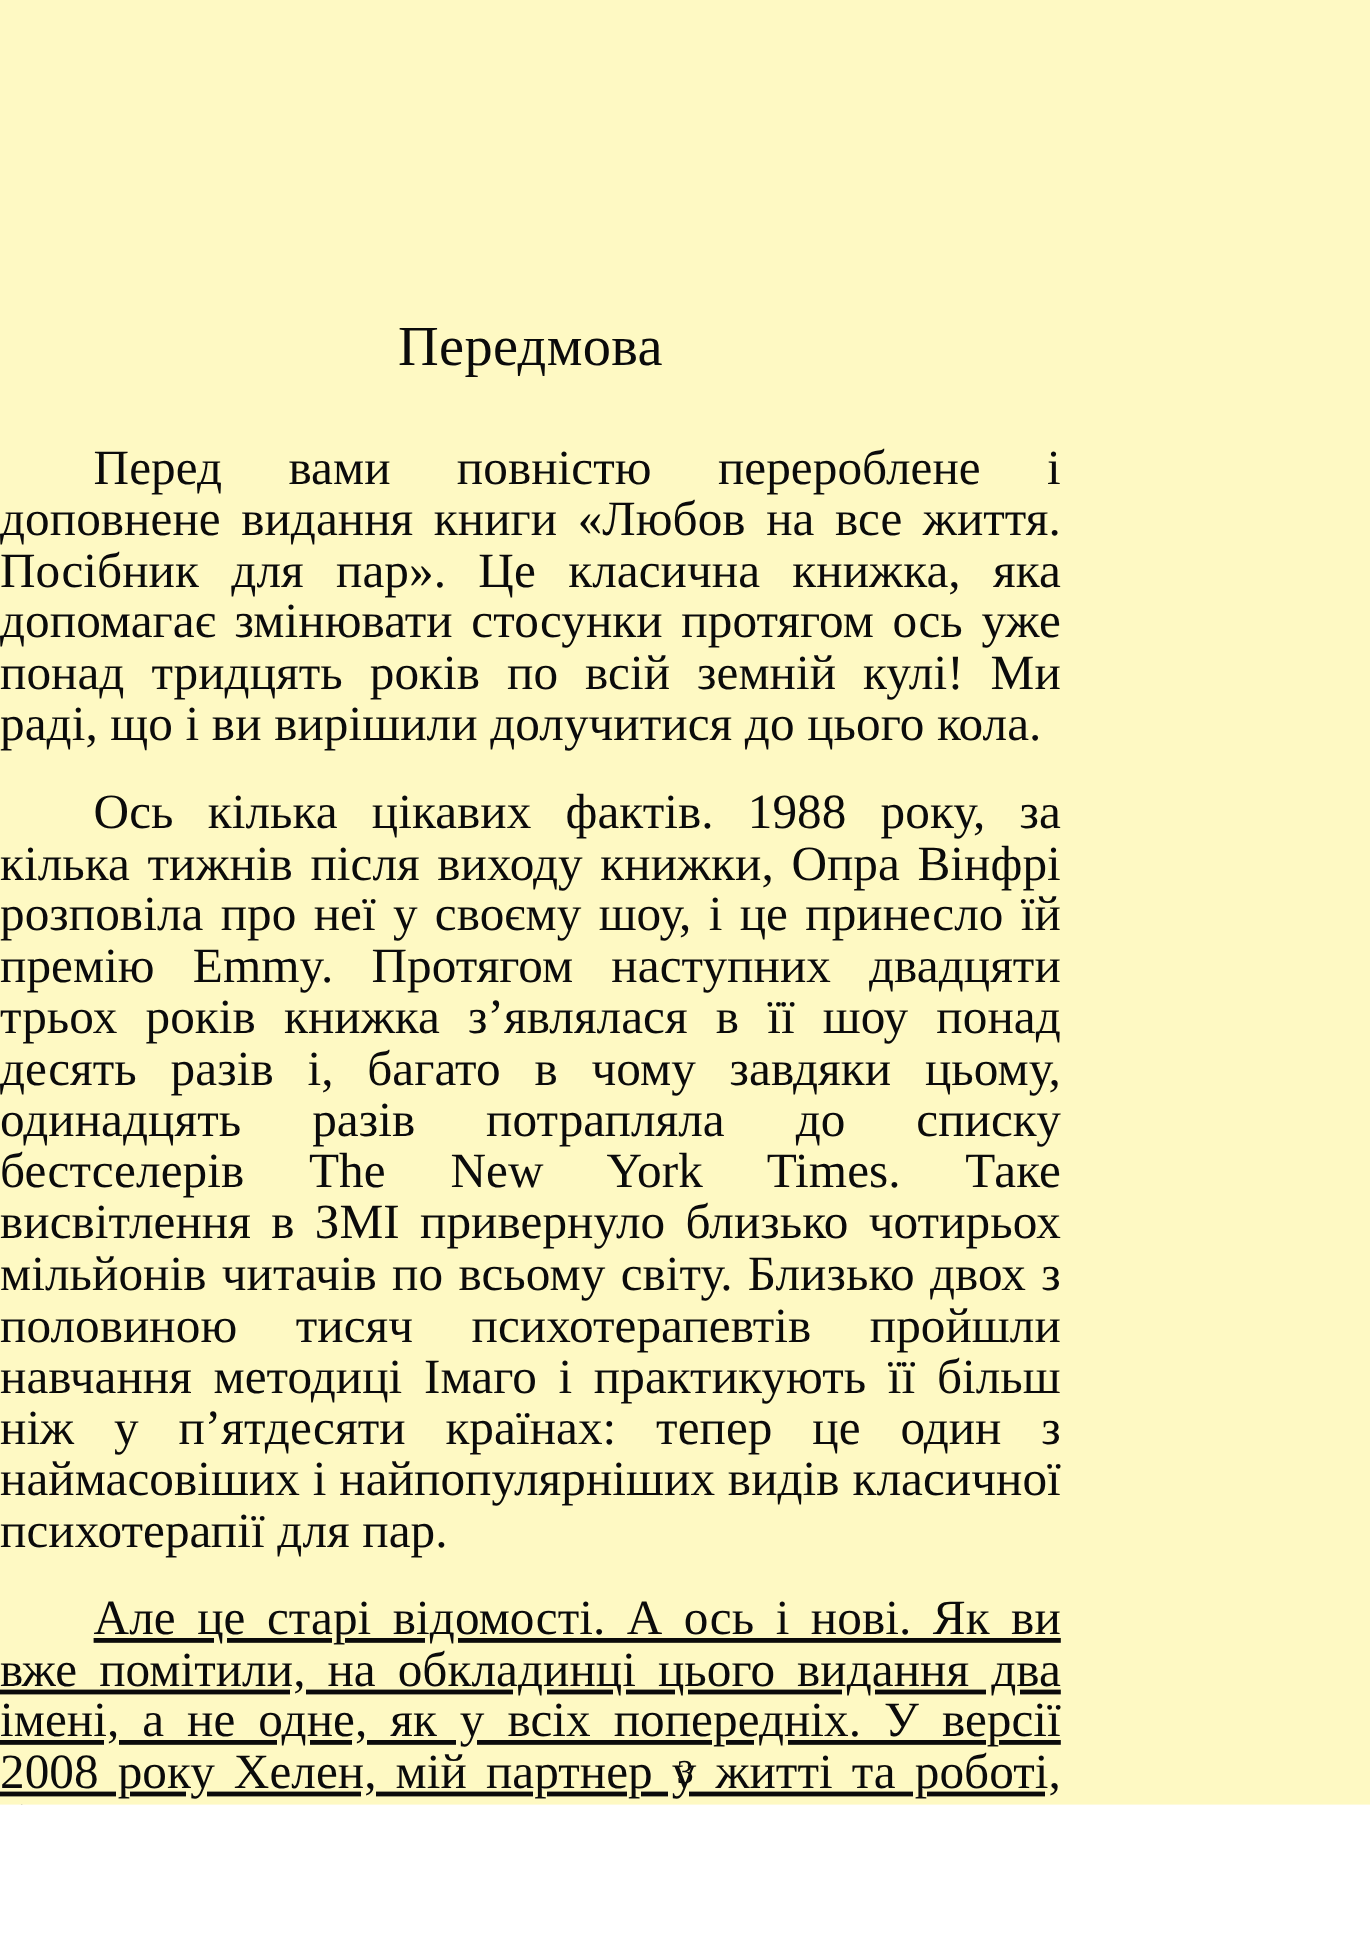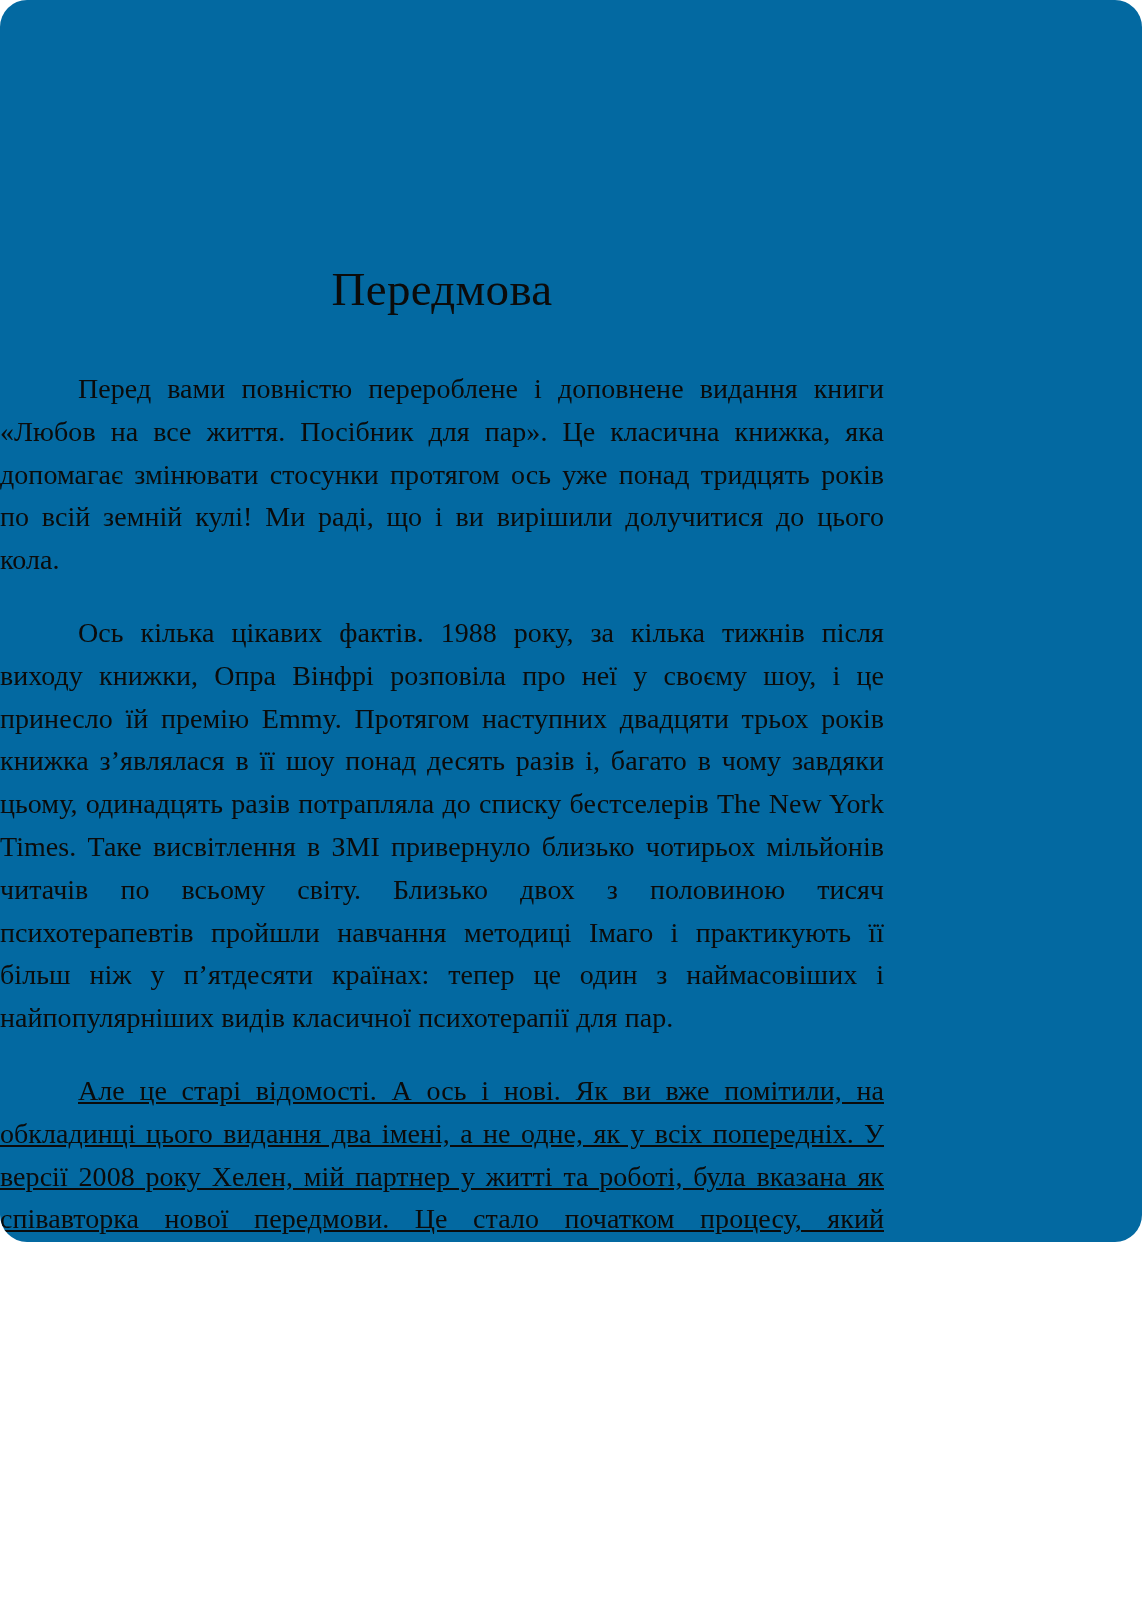--- a/index.html
+++ b/index.html
@@ -5,27 +5,26 @@
 <style>
   html, body {
     margin: 0;
     padding: 0;
     background: #ffffff;
   }
 
   .page {
     position: relative;
     width: 1142px;
-    height: 1242px;
+    height: 1504px;
     margin: 0 auto;
-    background: #0369a1;
+    background: #fef9c3;
     overflow: hidden;
     font-family: "Liberation Serif", "DejaVu Serif", serif;
     color: #0b0b0b;
-    border-radius: 27px;
     -webkit-font-smoothing: antialiased;
   }
 
   .chapter-title {
     margin: 0;
     padding: 0;
     text-align: center;
     font-weight: normal;
     font-size: 47px;
     line-height: 1;
@@ -43,21 +42,21 @@
     top: 368px;
     width: 884px;
   }
 
   p.para {
     margin: 0 0 30px 0;
     padding: 0;
     text-indent: 78px;
     text-align: justify;
     text-justify: inter-word;
-    font-size: 28px;
+    font-size: 41px;
     line-height: 42.8px;
     letter-spacing: 0.05px;
     word-spacing: 0.2px;
     hyphens: manual;
   }
 
   p.para:last-child {
     margin-bottom: 0;
     text-decoration: underline;
   }

